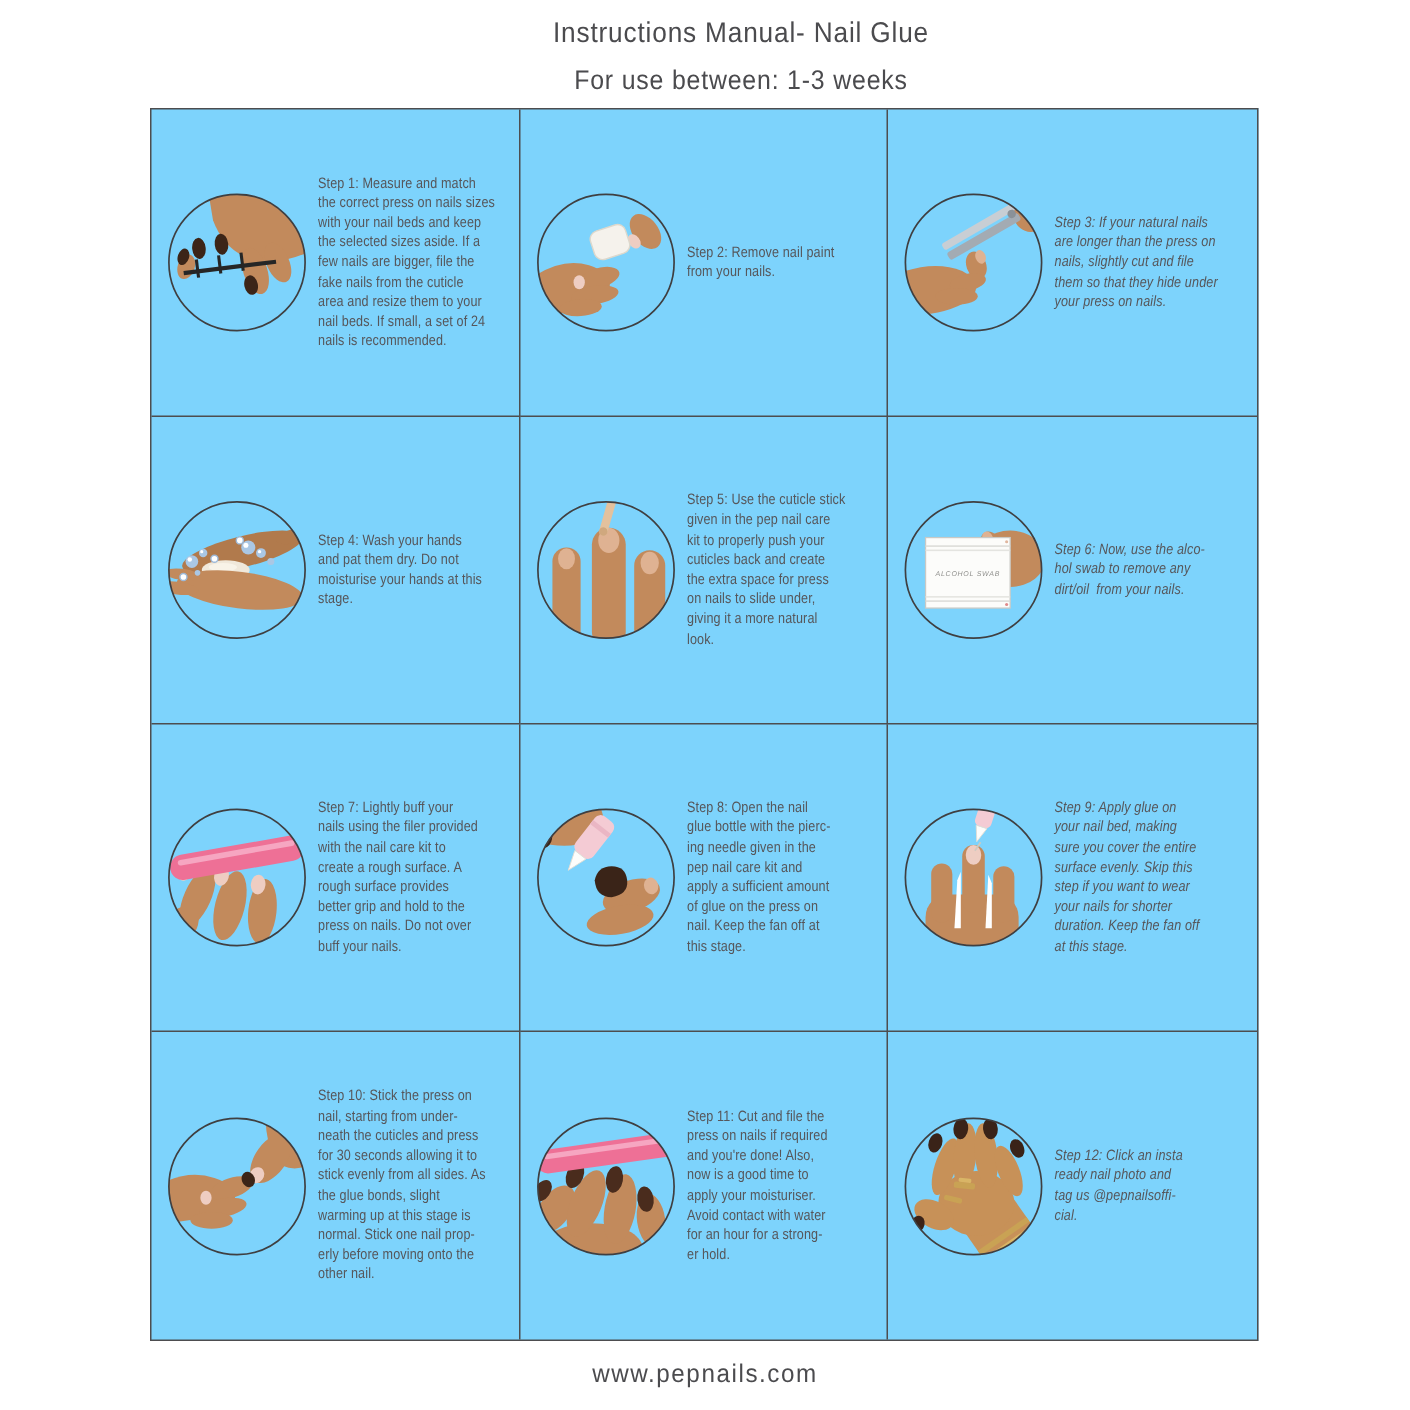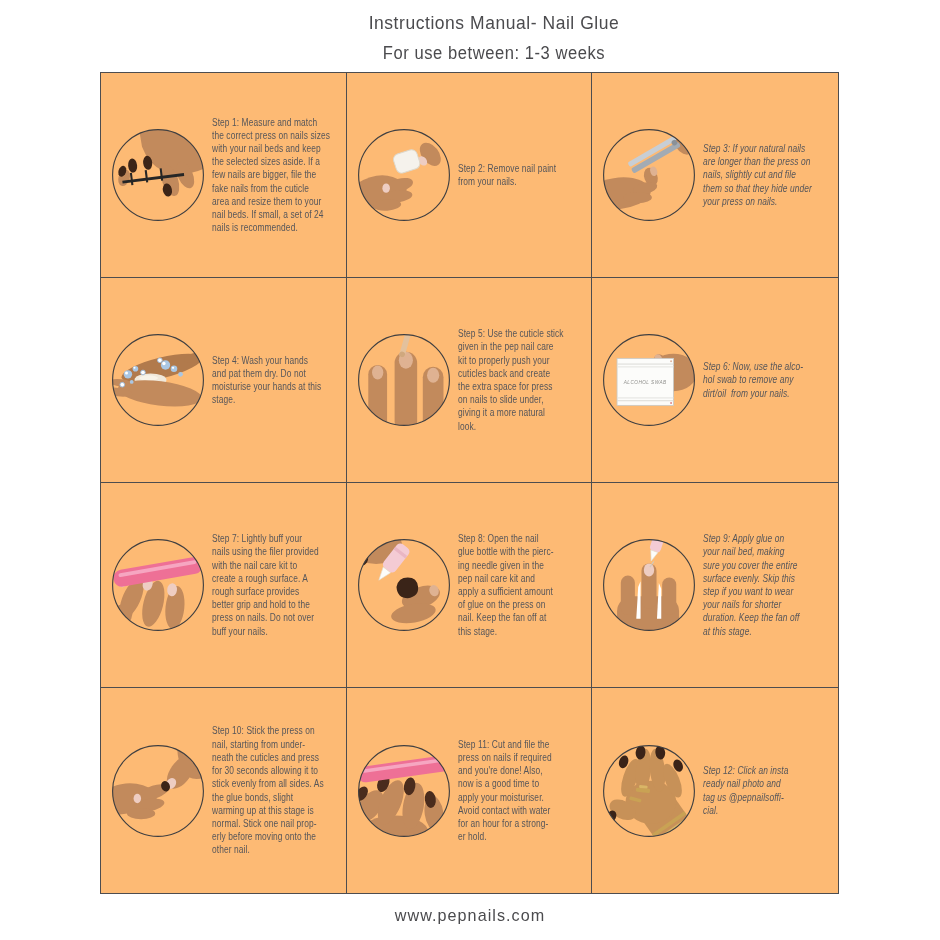--- a/index.html
+++ b/index.html
@@ -9,21 +9,21 @@
   }
   .titles{position:absolute;top:8px;left:0;width:940px;text-align:center;padding-left:24px;}
   .title-line{
     font-size:19px;line-height:30px;color:#4b4b4e;letter-spacing:.6px;
     font-weight:400;transform:scaleX(.92);transform-origin:50% 50%;
   }
   .title-line.sub{font-size:18px;}
   .grid{
     position:absolute;left:100px;top:72px;width:739px;height:822px;
     display:grid;grid-template-columns:repeat(3,1fr);grid-template-rows:repeat(4,1fr);
-    border:1px solid #4d4d4f;box-sizing:border-box;background:#fdba74;
+    border:1px solid #4d4d4f;box-sizing:border-box;background:#7dd3fc;
   }
   .cell{
     border-right:1px solid #4d4d4f;border-bottom:1px solid #4d4d4f;
     display:flex;align-items:center;padding:4px 2px 4px 10px;box-sizing:border-box;gap:7px;
     overflow:hidden;
   }
   .cell:nth-child(3n){border-right:none;font-style:italic;}
   .cell:nth-child(n+10){border-bottom:none;}
   .illus{width:94px;height:94px;flex:0 0 auto;display:block;}
   .step-text{

